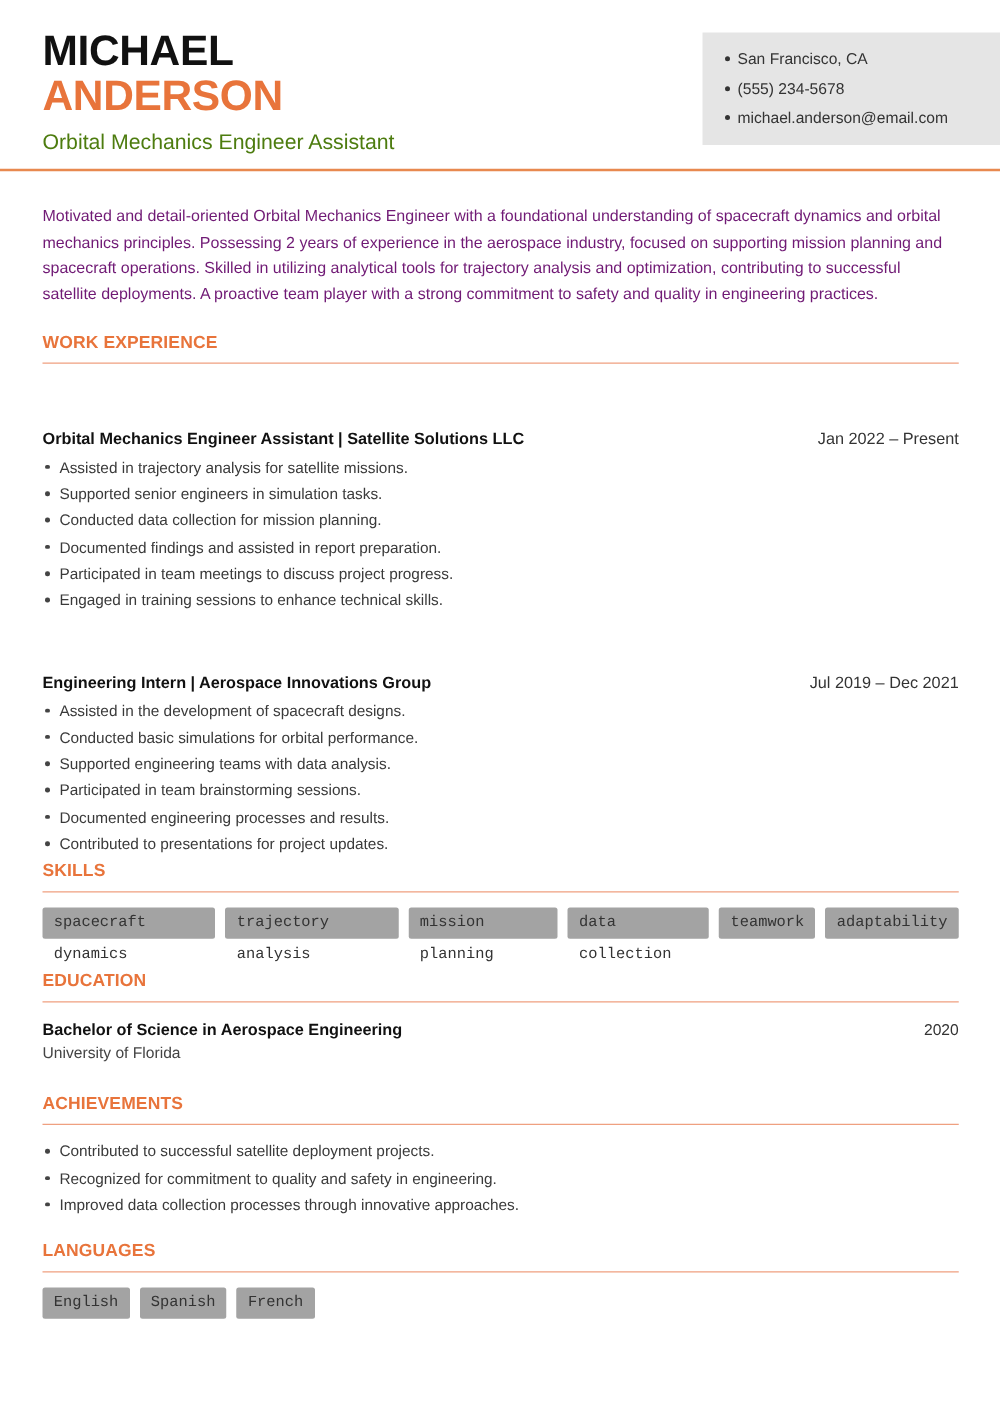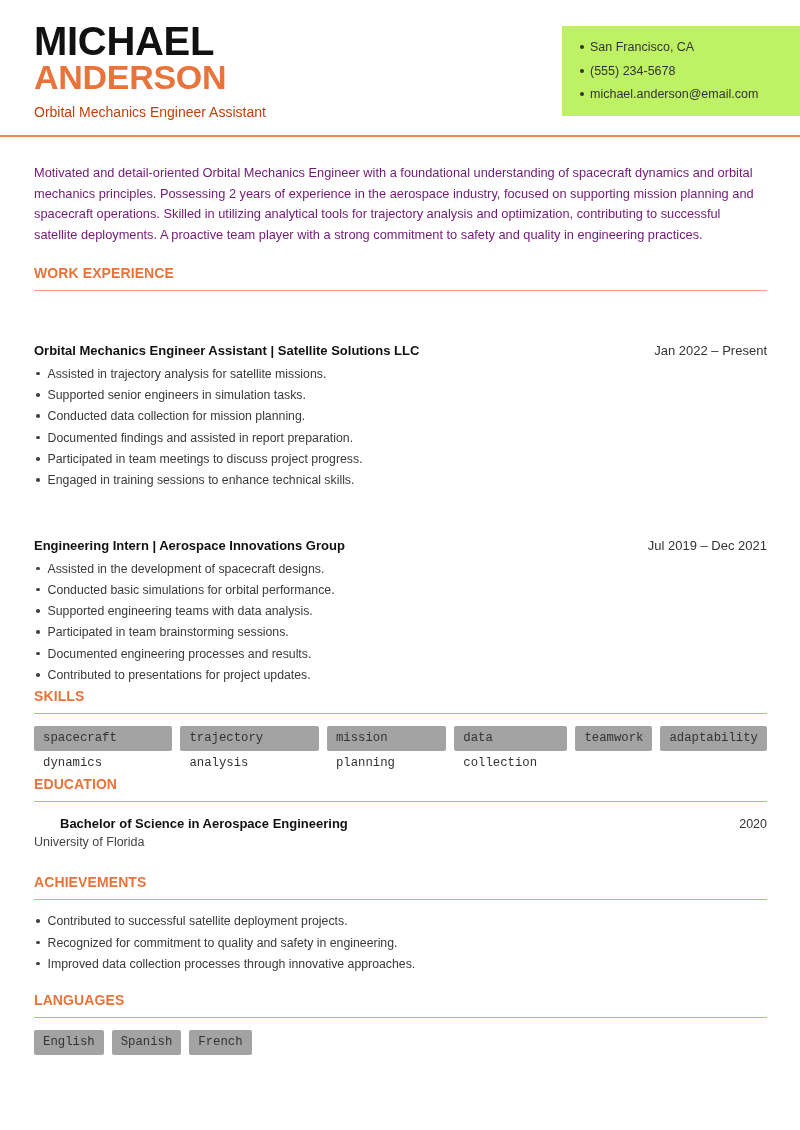--- a/index.html
+++ b/index.html
@@ -1,45 +1,45 @@
 <!DOCTYPE html>
 <html><head>
 <meta charset="utf-8">
 <style>
   * { box-sizing: border-box; margin: 0; padding: 0; }
   html, body { width: 800px; height: 1130px; background: #ffffff; }
   body { font-family: "Liberation Sans", "DejaVu Sans", sans-serif; color: #333333; position: relative; overflow: hidden; }
 
   .header { position: relative; height: 137px; border-bottom: 2px solid #e8894f; }
   .name-block { position: absolute; left: 34px; top: 24px; }
-  .first-name { font-size: 40px; font-weight: 700; color: #111111; line-height: 34px; letter-spacing: -0.3px; }
+  .first-name { font-size: 34px; font-weight: 700; color: #111111; line-height: 34px; letter-spacing: -0.3px; }
   .last-name { font-size: 34px; font-weight: 700; color: #e8743b; line-height: 34px; letter-spacing: -0.3px; margin-top: 2px; }
-  .job-title { font-size: 14px; color: #c2410c; margin-top: 10px; }
+  .job-title { font-size: 17px; color: #4d7c0f; margin-top: 10px; }
 
-  .contact-box { position: absolute; left: 562px; top: 26px; width: 238px; height: 90px; background: #bef264; padding: 12px 0 0 18px; }
+  .contact-box { position: absolute; left: 562px; top: 26px; width: 238px; height: 90px; background: #e5e5e5; padding: 12px 0 0 18px; }
   .contact-item { font-size: 12.5px; color: #333; height: 23.5px; line-height: 18px; display: flex; align-items: flex-start; }
   .bullet { display: inline-block; width: 4px; height: 4px; background: #333; border-radius: 50%; margin-right: 6px; margin-top: 7px; flex: 0 0 auto; }
 
   .content { position: absolute; left: 34px; top: 163px; width: 733px; }
   .summary { font-size: 12.8px; line-height: 20.7px; color: #701a75; }
 
   .section-title { font-size: 14px; font-weight: 700; color: #e8743b; letter-spacing: 0.1px; }
   .section-rule { height: 0; border-top: 1.5px solid #efa080; margin-top: 9px; }
 
   .job-head { display: flex; justify-content: space-between; align-items: baseline; }
   .job-role { font-size: 13px; font-weight: 700; color: #111; margin-top: 38px; }
   .job-date { font-size: 13px; color: #333; }
   ul.bullets { list-style: none; margin-top: 8px; }
   ul.bullets li { font-size: 12.3px; color: #3a3a3a; height: 21.3px; line-height: 16px; display: flex; align-items: flex-start; padding-left: 2px; }
   ul.bullets li .bullet { margin-top: 6px; margin-right: 8px; width: 3.5px; height: 3.5px; background: #444; }
 
   .tags { display: flex; gap: 8px; margin-top: 12px; }
   .tag { background: #a3a3a3; font-size: 12.3px; color: #333; padding: 0 9px; height: 25px; line-height: 25px; border-radius: 2px; font-family: Liberation Mono, monospace; }
 
-  .edu-head { display: flex; justify-content: space-between; align-items: baseline; margin-top: 14px; margin-left: 26px; }
+  .edu-head { display: flex; justify-content: space-between; align-items: baseline; margin-top: 14px; }
   .edu-degree { font-size: 13px; font-weight: 700; color: #111; }
   .edu-year { font-size: 12.5px; color: #333; }
   .edu-school { font-size: 12.5px; color: #444; margin-top: 4px; }
 </style>
 </head>
 <body>
 
 <div class="header">
   <div class="name-block">
     <div class="first-name">MICHAEL</div>

